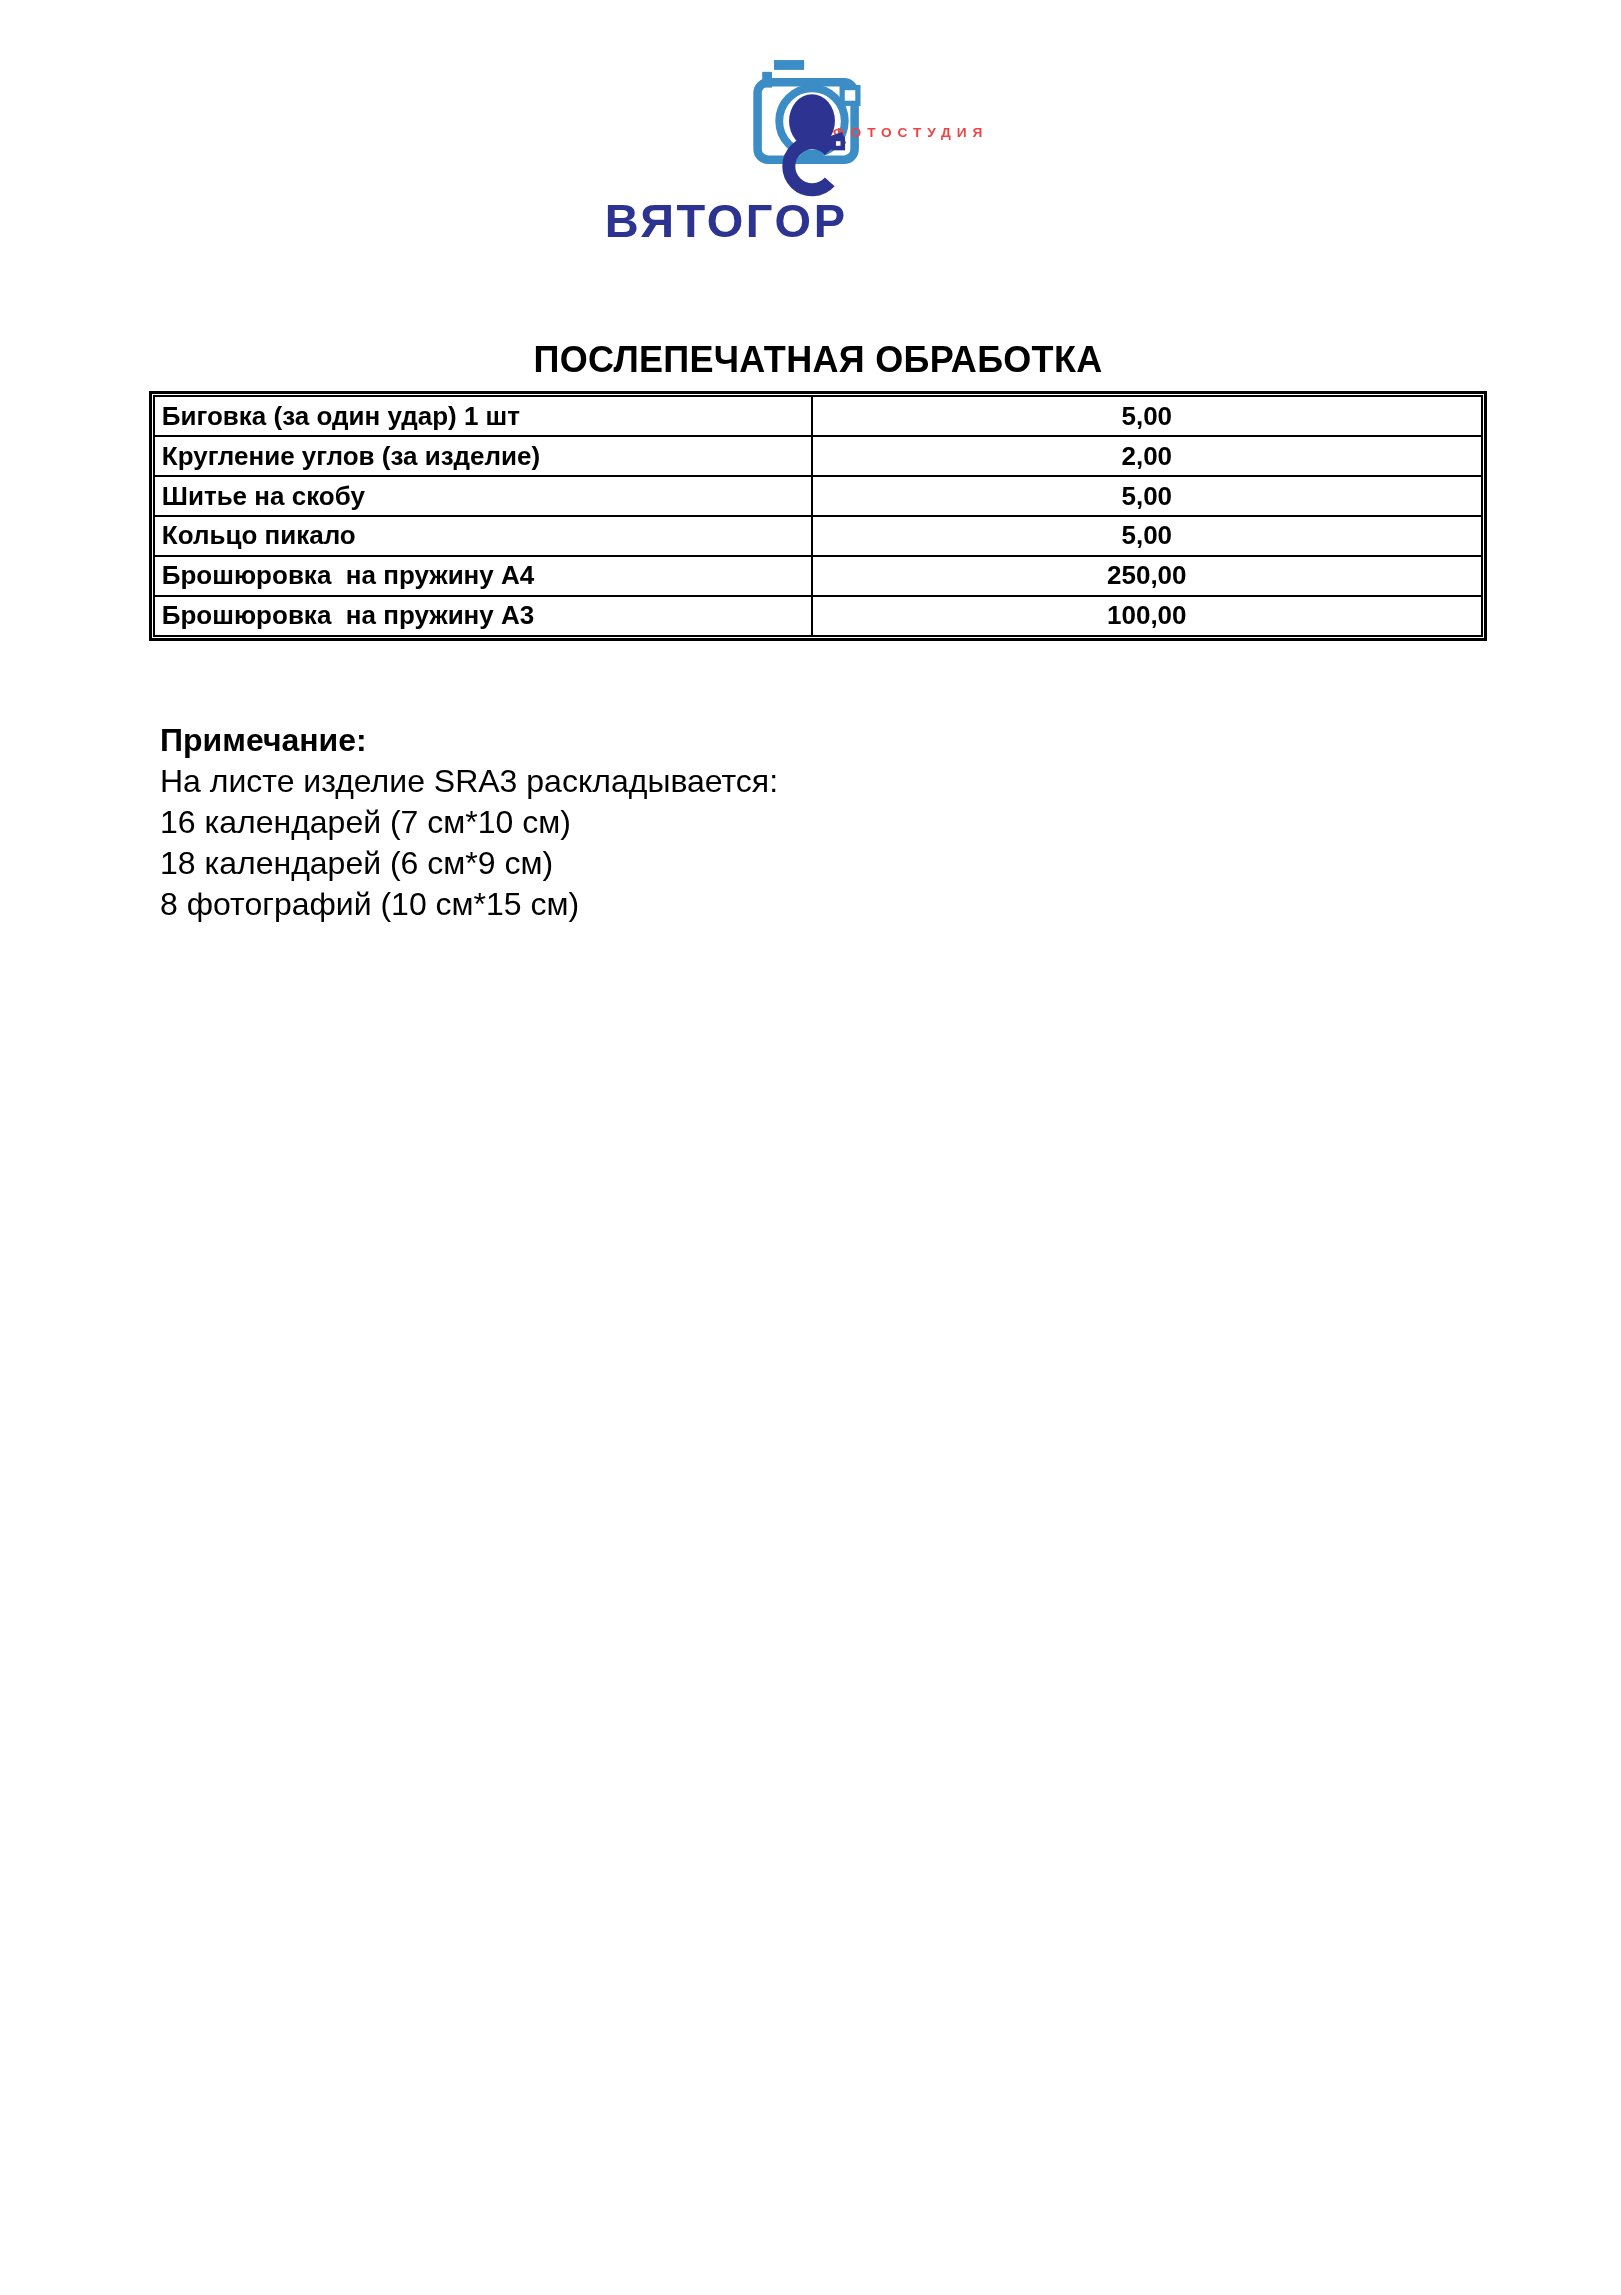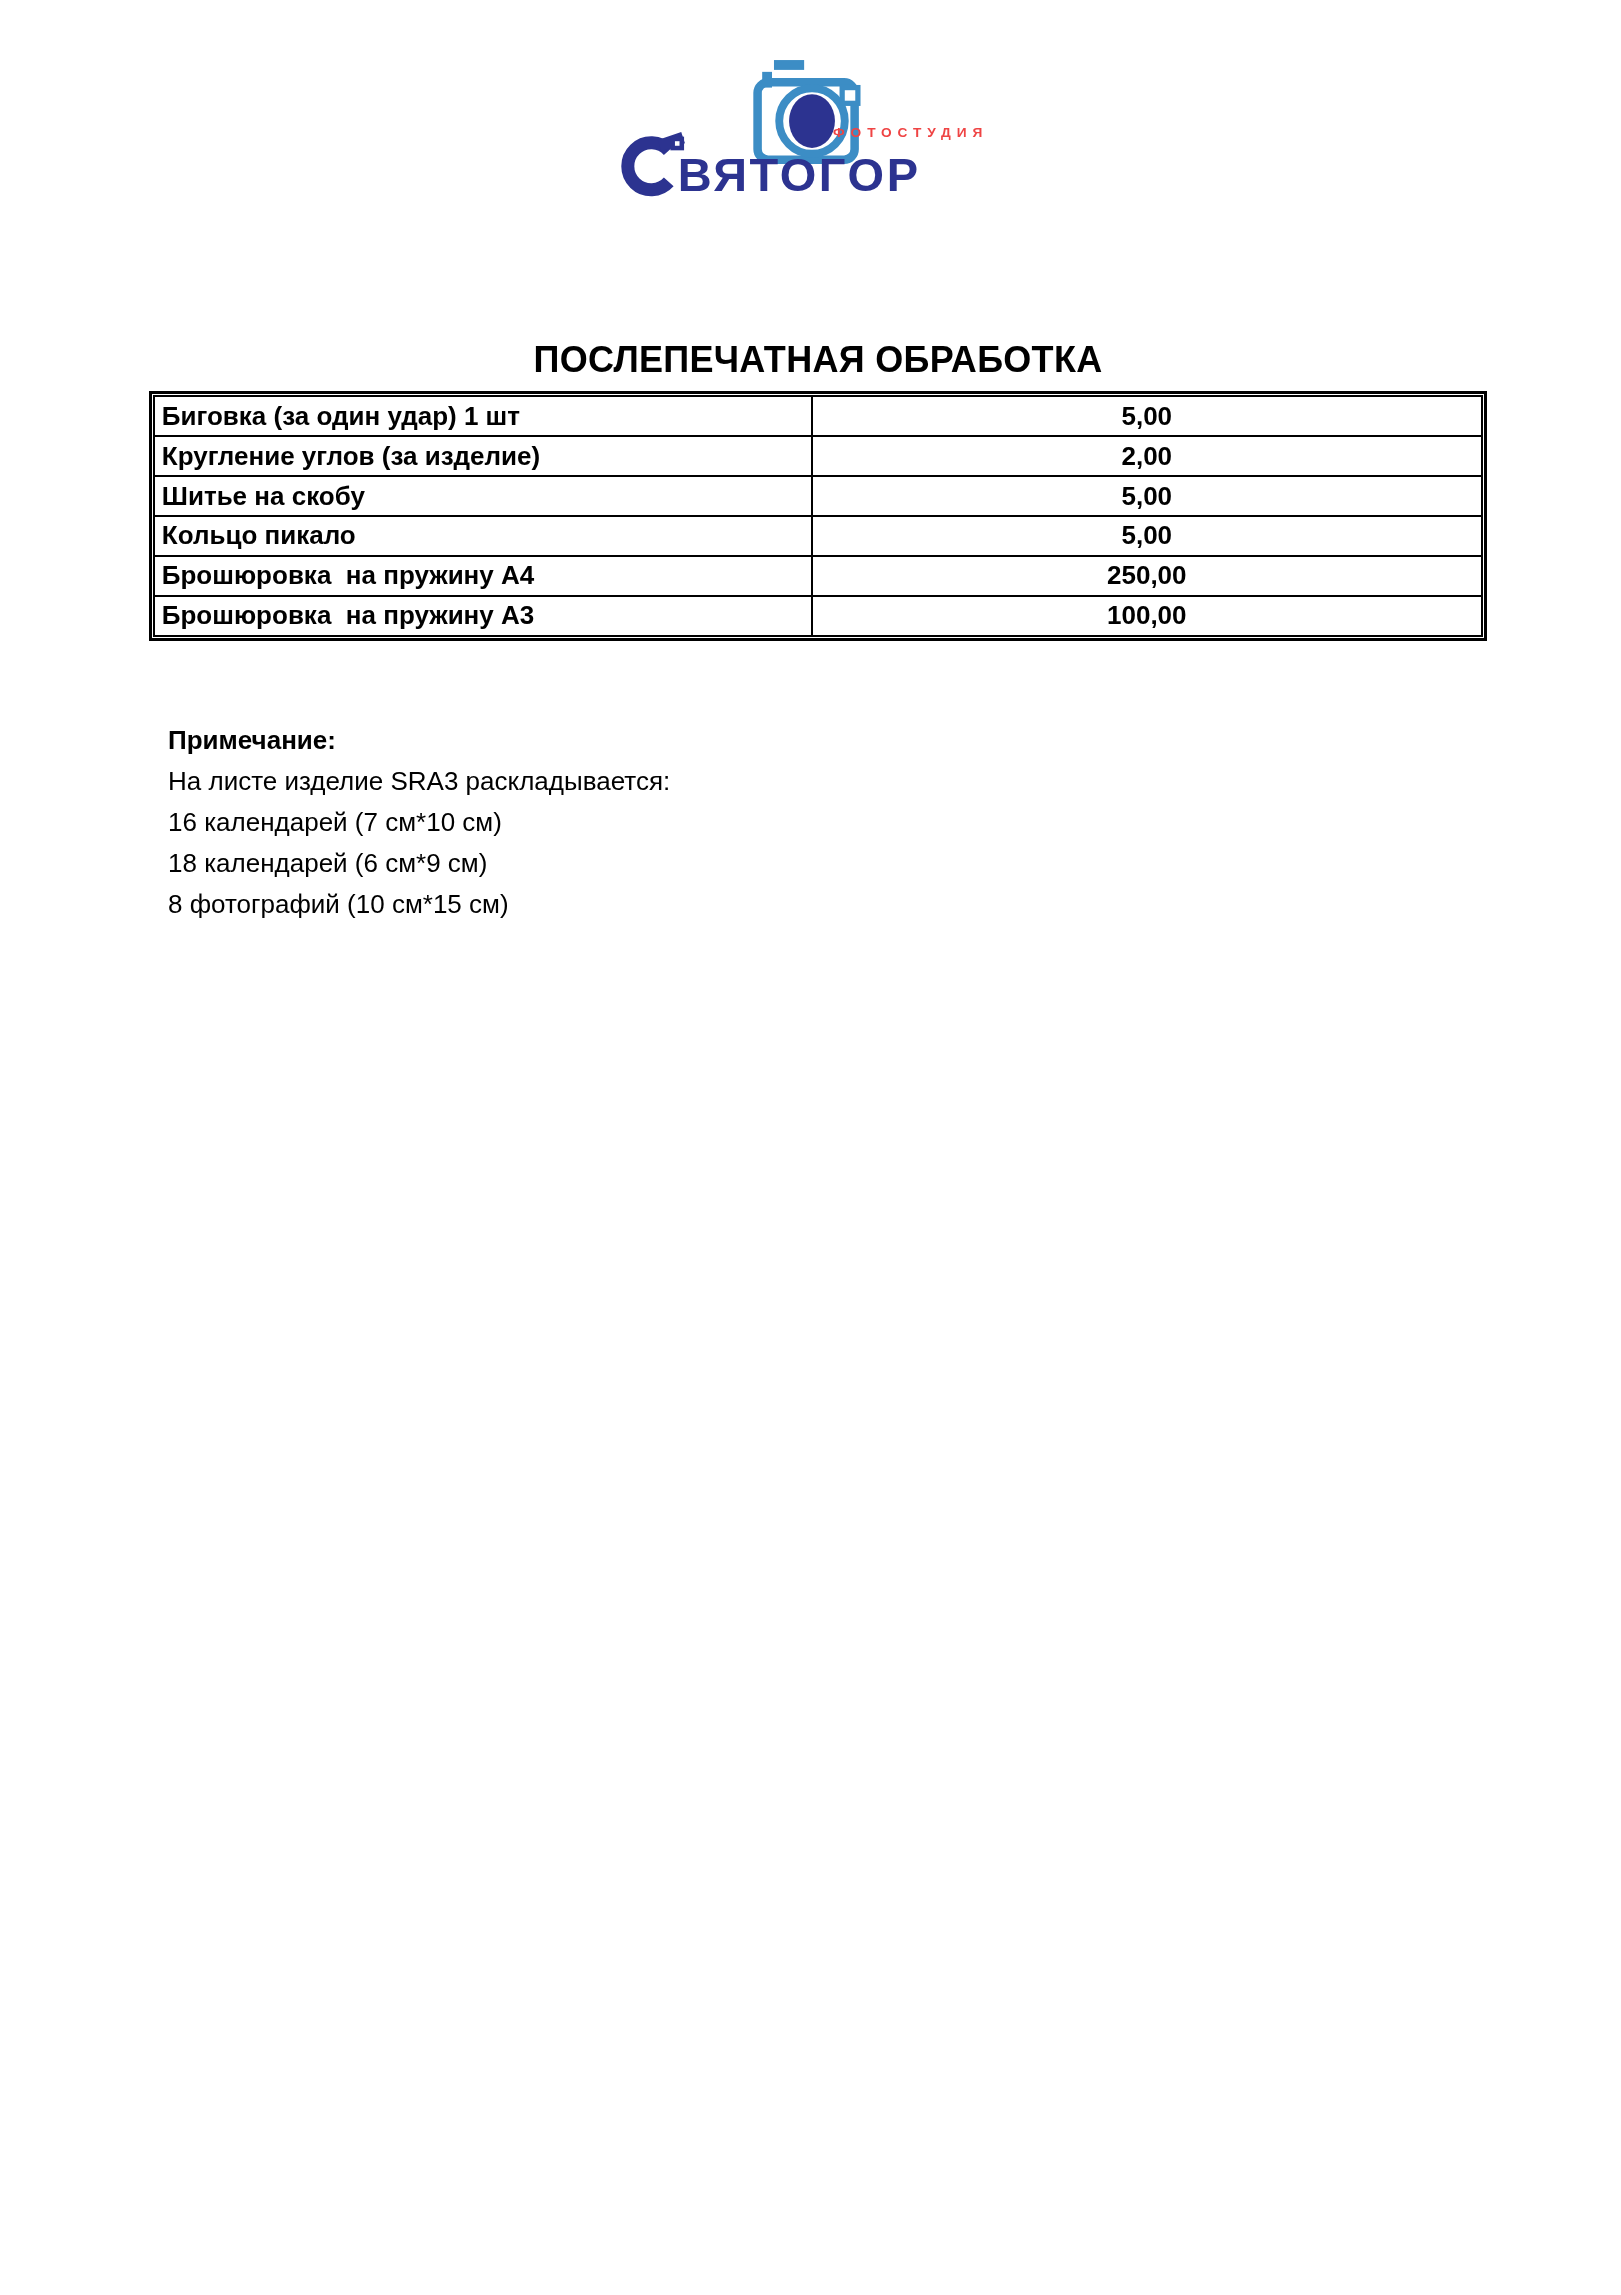--- a/index.html
+++ b/index.html
@@ -14,21 +14,21 @@
   }
 
   
   .logo { position: absolute; left: 612px; top: 60px; width: 406px; height: 147px; }
   .camera { position: absolute; left: 141px; top: 0; }
   .studio-label {
     position: absolute; left: 221px; top: 65px;
     font-size: 13.7px; font-weight: 600; letter-spacing: 5.9px;
     color: #ef4444; white-space: nowrap;
   }
-  .brand { position: absolute; left: 2px; top: 71px; display: flex; align-items: flex-end; }
+  .brand { position: absolute; left: 2px; top: 71px; display: flex; align-items: flex-end; flex-direction: column; }
   .brand-name {
     font-size: 47px; font-weight: 700; letter-spacing: 2.6px;
     color: #2c3390; line-height: 0.95; margin-left: -9.2px; padding-bottom: 1.3px;
     white-space: nowrap;
   }
 
   
   .doc-title {
     position: absolute; left: 149px; top: 339px; width: 1338px;
     text-align: center; font-size: 36px; font-weight: 700;
@@ -49,22 +49,22 @@
   table.price-table td {
     border: 2px solid #000;
     font-size: 26px; font-weight: 700;
     vertical-align: middle;
   }
   td.c-label { width: 48.7%; padding: 1.3px 2.6px 1.3px 6.5px; white-space: pre-wrap; }
   td.c-price { text-align: center; padding: 1.3px 2.6px; }
 
   
   .notes {
-    position: absolute; left: 168px; top: 720px;
-    font-size: 26px; line-height: 41px; font-weight: 400;
+    position: absolute; left: 160px; top: 720px;
+    font-size: 32px; line-height: 41px; font-weight: 400;
   }
   .notes-heading { font-weight: 700; }
 </style>
 </head>
 <body>
 
 <div class="page">
 
   <div class="logo">
     <svg class="camera" width="118" height="105" viewBox="0 0 180 160" aria-hidden="true">

